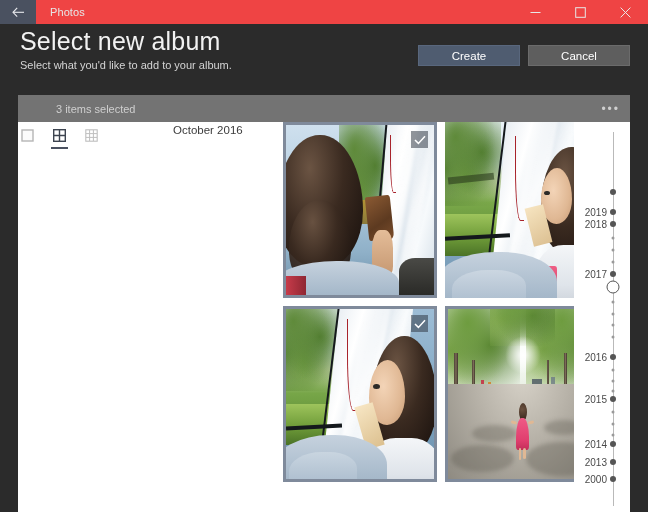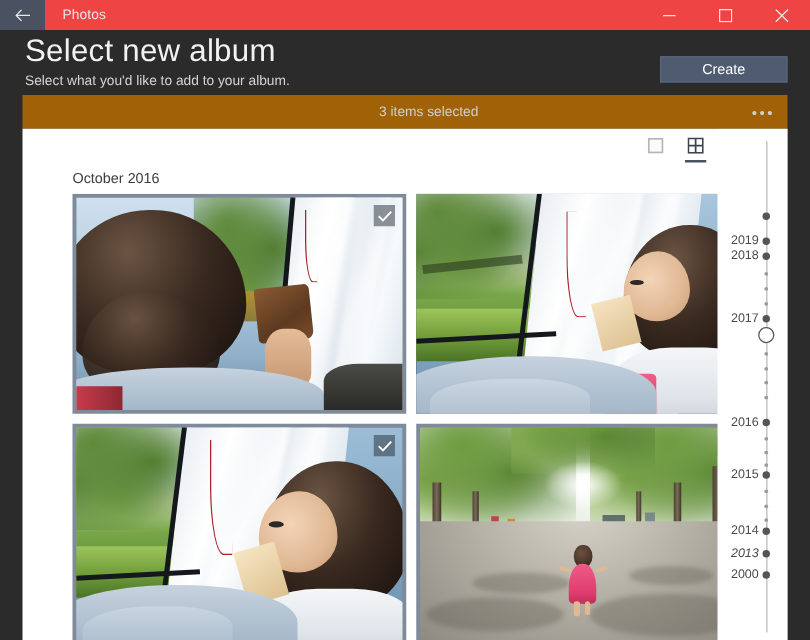--- a/index.html
+++ b/index.html
@@ -87,27 +87,26 @@
     line-height: 21px;
     text-align: center;
     padding: 0;
   }
   .btn-primary { background: #4f5c70; border: 1px solid #6a7siz; background: #4f5c70; }
   .btn-primary { border: 1px solid #59677d; }
   .btn-secondary { background: #5e5e5e; border: 1px solid #6b6b6b; }
 
   
   .selbar {
-    margin: 3px 18px 0 18px;
+    margin: 22px 18px 0 18px;
     height: 27px;
     flex: 0 0 27px;
-    background: #a16207;
+    background: #737373;
     display: flex; align-items: center;
     position: relative;
-    justify-content: center;
   }
   .selbar-label {
     color: #cfcfcf;
     font-size: 11px;
     padding-left: 38px;
   }
   .selbar-more {
     position: absolute;
     right: 10px; top: 0; bottom: 0;
     display: flex; align-items: center;
@@ -117,21 +116,21 @@
     cursor: pointer;
   }
 
   
   .content {
     margin: 0 18px 0 18px;
     flex: 1 1 auto;
     background: #ffffff;
     position: relative;
     overflow: hidden;
-    display: flex; flex-direction: column;
+    display: flex; flex-direction: row;
   }
 
   .viewbar {
     height: 32px;
     flex: 0 0 32px;
     display: flex; align-items: center; justify-content: flex-end;
     padding-right: 32px;
     gap: 13px;
   }
   .viewbtn {
@@ -370,20 +369,21 @@
     </div>
   </div>
 
   <div class="header">
     <div class="header-texts">
       <div class="page-title">Select new album</div>
       <div class="page-subtitle">Select what you'd like to add to your album.</div>
     </div>
     <div class="header-actions">
       <button class="btn btn-primary">Create</button>
+      <button class="btn btn-secondary">Cancel</button>
     </div>
   </div>
 
   <div class="selbar">
     <div class="selbar-label">3 items selected</div>
     <div class="selbar-more">•••</div>
   </div>
 
   <div class="content">
 
@@ -578,21 +578,21 @@
           <span class="tl-dot small" style="top: 259px;"></span>
           <span class="tl-dot small" style="top: 269px;"></span>
           <span class="tl-dot" style="top: 277px;"></span>
           <span class="tl-year" style="top: 277px;">2015</span>
           <span class="tl-dot small" style="top: 290px;"></span>
           <span class="tl-dot small" style="top: 302px;"></span>
           <span class="tl-dot small" style="top: 313px;"></span>
           <span class="tl-dot" style="top: 322px;"></span>
           <span class="tl-year" style="top: 322px;">2014</span>
           <span class="tl-dot" style="top: 340px;"></span>
-          <span class="tl-year" style="top: 340px; font-style: italic;">2013</span>
+          <span class="tl-year" style="top: 340px;">2013</span>
           <span class="tl-dot" style="top: 357px;"></span>
           <span class="tl-year" style="top: 357px;">2000</span>
         </div>
       <div class="tl-thumb" id="tl-thumb" style="top: 165px;"></div>
     </div>
 
   </div>
 </div>
 
 </body></html>

